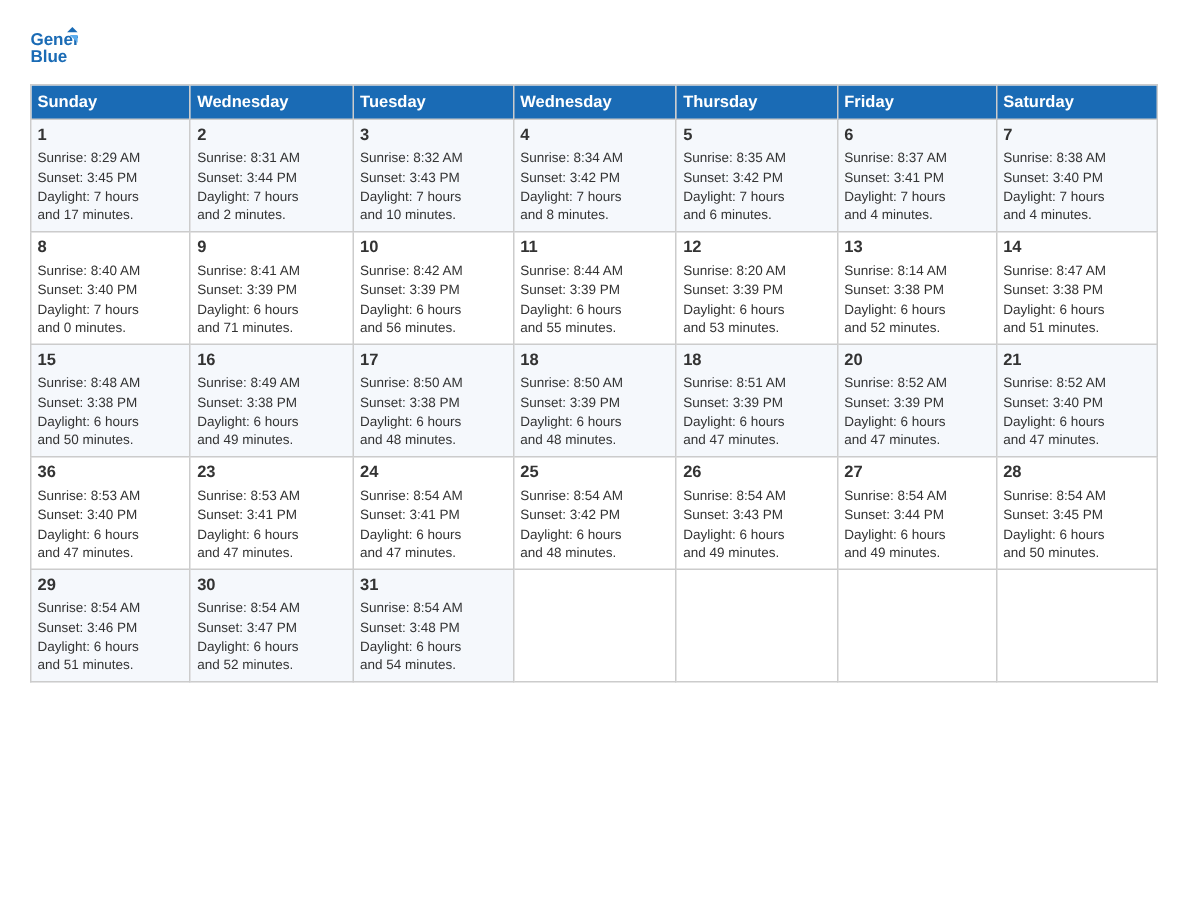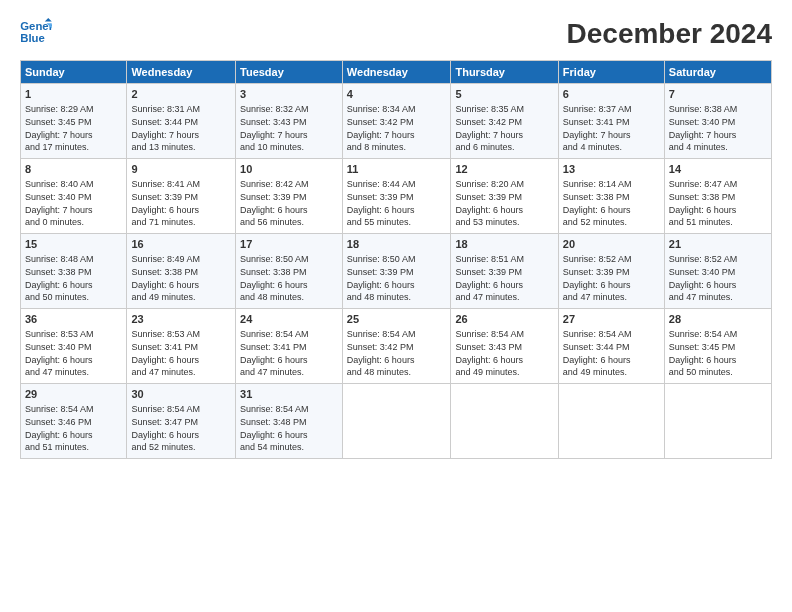--- a/index.html
+++ b/index.html
@@ -91,21 +91,20 @@
   <div class="header">
     <div class="logo">
       <svg class="logo-icon" viewBox="0 0 36 32">
         <text x="0" y="14" font-size="13" font-weight="bold" fill="#1a6bb5">General</text>
         <text x="0" y="27" font-size="13" font-weight="bold" fill="#1a6bb5">Blue</text>
         <polygon points="28,4 36,4 32,0" fill="#1a6bb5"></polygon>
         <polygon points="30,6 36,6 36,12" fill="#5aacee"></polygon>
       </svg>
     </div>
     <div class="title-block">
-      <div class="calendar-title">December 2024</div>
     </div>
   </div>
 
   <table>
     <thead>
       <tr>
         <th>Sunday</th>
         <th>Wednesday</th>
         <th>Tuesday</th>
         <th>Wednesday</th>
@@ -121,21 +120,21 @@
             <div>Sunrise: 8:29 AM</div>
             <div>Sunset: 3:45 PM</div>
             <div>Daylight: 7 hours</div>
             <div>and 17 minutes.</div>
           </td>
           <td>
             <span class="day-num">2</span>
             <div>Sunrise: 8:31 AM</div>
             <div>Sunset: 3:44 PM</div>
             <div>Daylight: 7 hours</div>
-            <div>and 13 minutes.</div>
+            <div>and 2 minutes.</div>
           </td>
           <td>
             <span class="day-num">3</span>
             <div>Sunrise: 8:32 AM</div>
             <div>Sunset: 3:43 PM</div>
             <div>Daylight: 7 hours</div>
             <div>and 10 minutes.</div>
           </td>
           <td>
             <span class="day-num">4</span>

